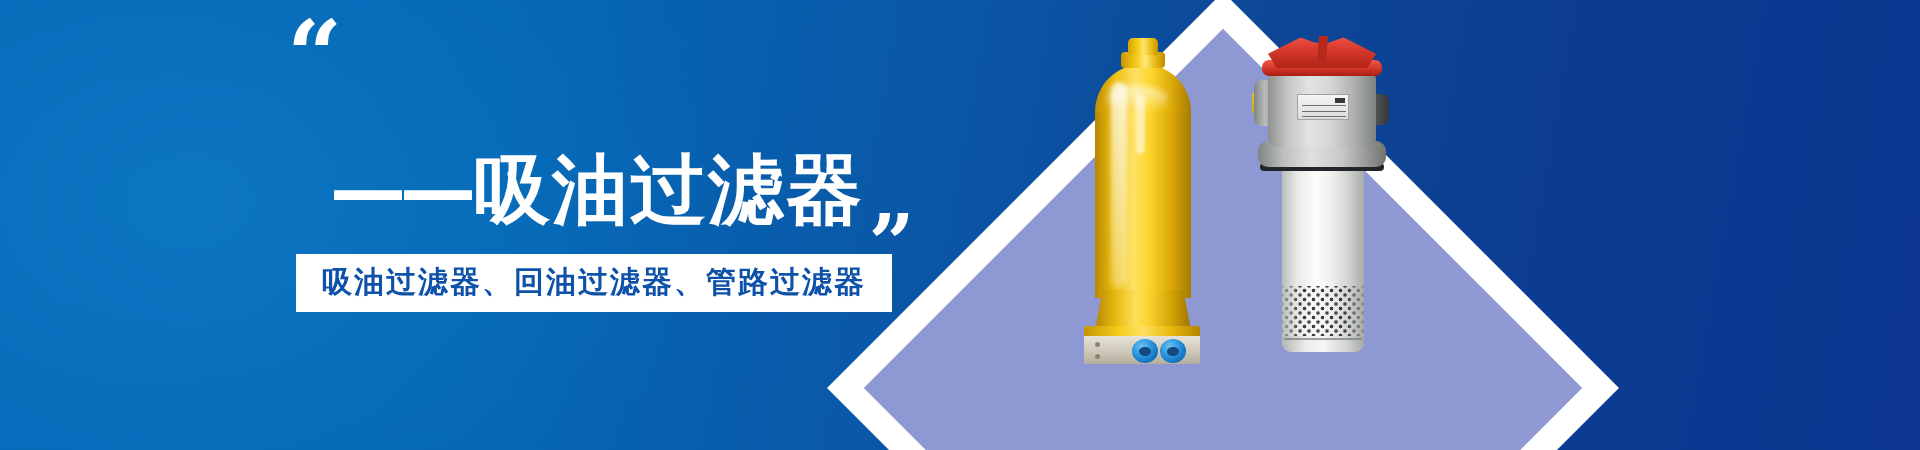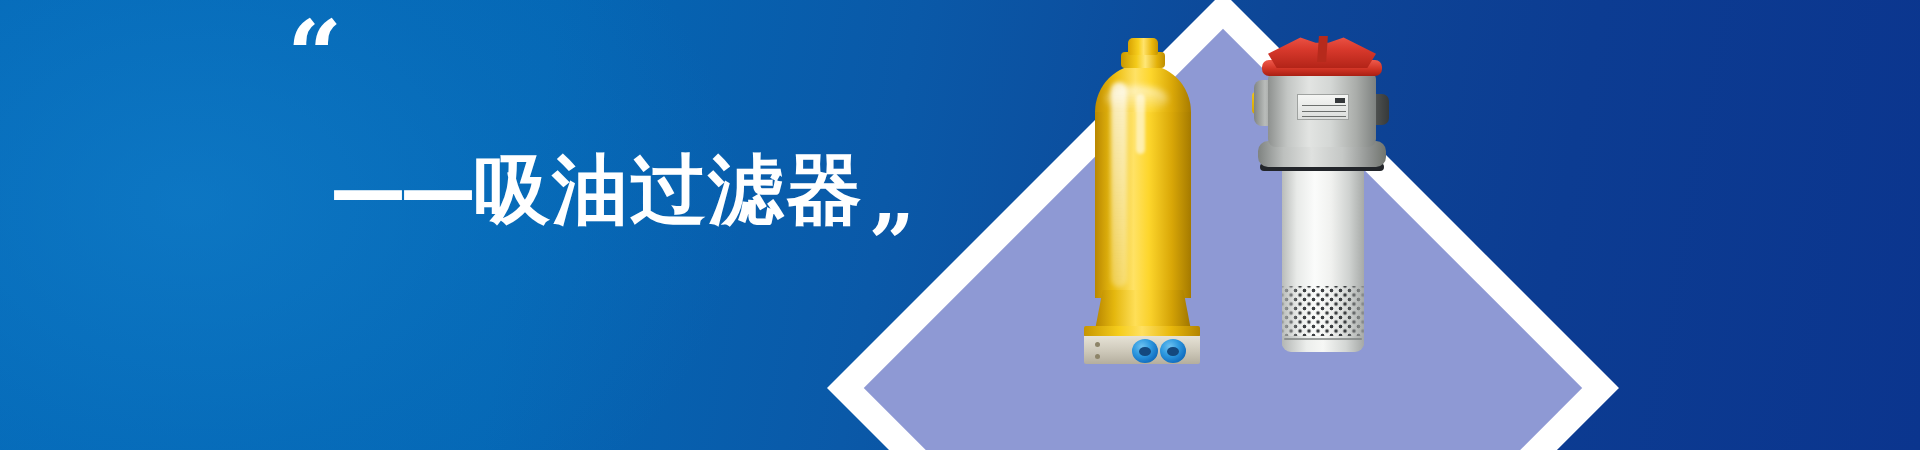--- a/index.html
+++ b/index.html
@@ -440,16 +440,19 @@
 
     <div class="quote-open">“</div>
 
 
     <div class="title-line2">
       <span class="dash">——</span>
       <span>吸油过滤器</span>
       <span class="quote-close">„</span>
     </div>
 
+    <div class="subtitle-box">
+      <div class="subtitle-text">吸油过滤器、回油过滤器、管路过滤器</div>
+    </div>
 
   </div>
 
 </div>
 
 </body></html>

